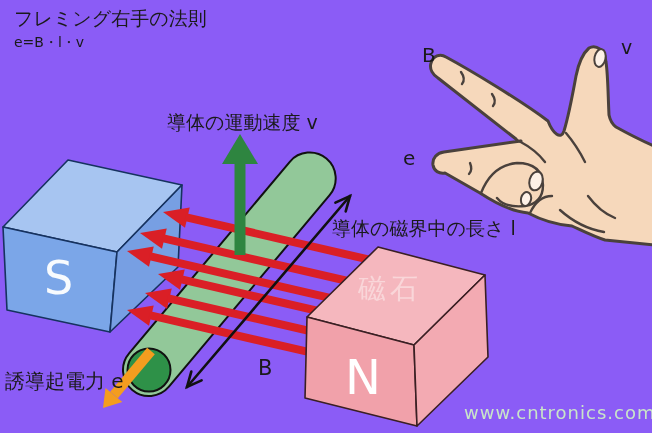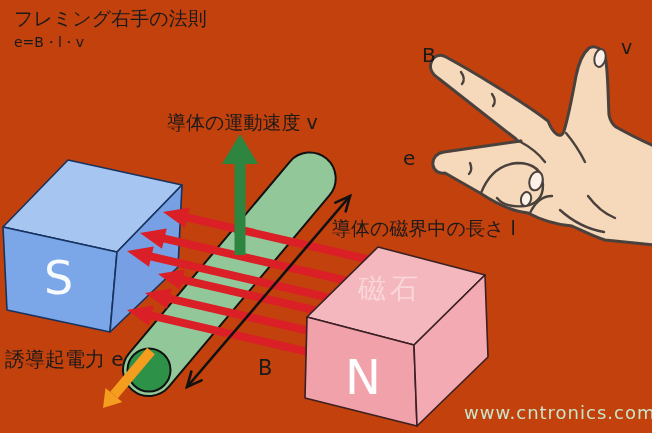--- a/index.html
+++ b/index.html
@@ -1,29 +1,29 @@
 <!DOCTYPE html>
 <html><head>
 <meta charset="utf-8">
 <style>
   html,body{margin:0;padding:0;background:#fff;}
   .stage{
-    position:relative;width:652px;height:433px;background:#c2410c;overflow:hidden;
+    position:relative;width:652px;height:433px;background:#8b5cf6;overflow:hidden;
     font-family:"DejaVu Sans","Liberation Sans",sans-serif;
   }
   .stage svg{position:absolute;left:0;top:0;}
   .lbl{position:absolute;color:#1a1a1a;white-space:nowrap;line-height:1.25;}
   .title{left:14px;top:7px;font-size:19px;}
   .equation{left:14px;top:34px;font-size:14px;}
   .hand-b{left:422px;top:43px;font-size:20px;}
   .hand-v{left:621px;top:36px;font-size:19px;}
   .hand-e{left:403px;top:146px;font-size:20px;}
   .velocity{left:167px;top:111px;font-size:19px;}
   .length{left:332px;top:217px;font-size:19px;}
-  .emf{left:5px;top:347px;font-size:20px;}
+  .emf{left:5px;top:369px;font-size:20px;}
   .field-b{left:258px;top:355px;font-size:21px;}
   .magnet-word{left:358px;top:271px;font-size:28px;color:#f9d6d9;letter-spacing:4px;text-align:center;}
   .pole-s{left:44px;top:250px;font-size:46px;color:rgba(255,255,255,0.95);}
   .pole-n{left:345px;top:347px;font-size:48px;color:#ffffff;}
   .watermark{left:464px;top:402px;font-size:18px;color:#c9e5c9;letter-spacing:1px;}
 </style>
 </head>
 <body>
 
 <div class="stage">

